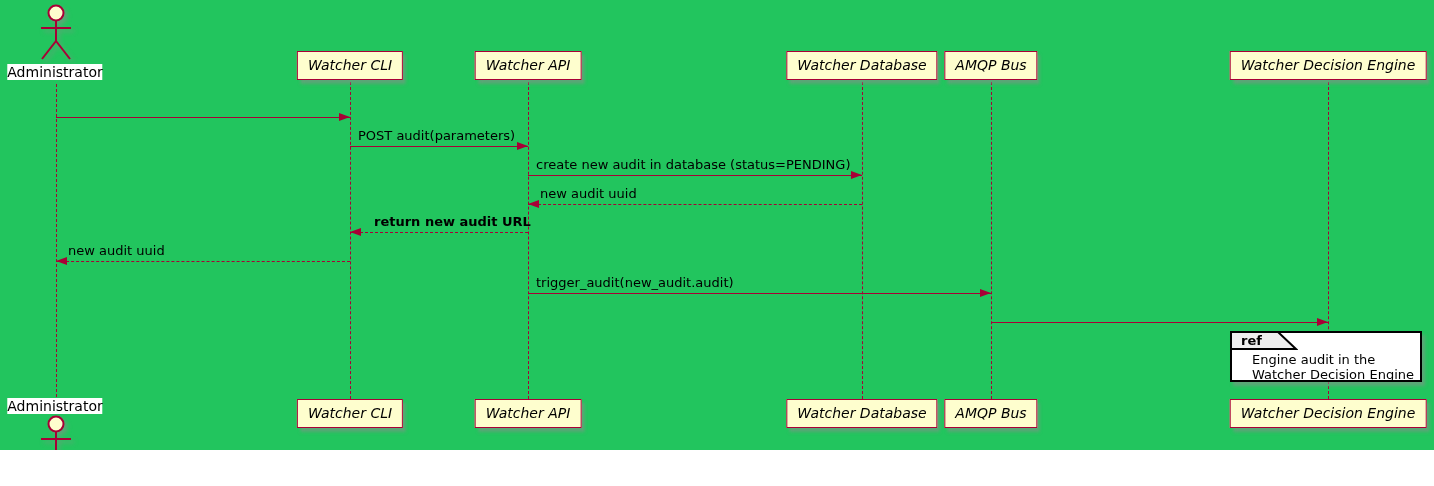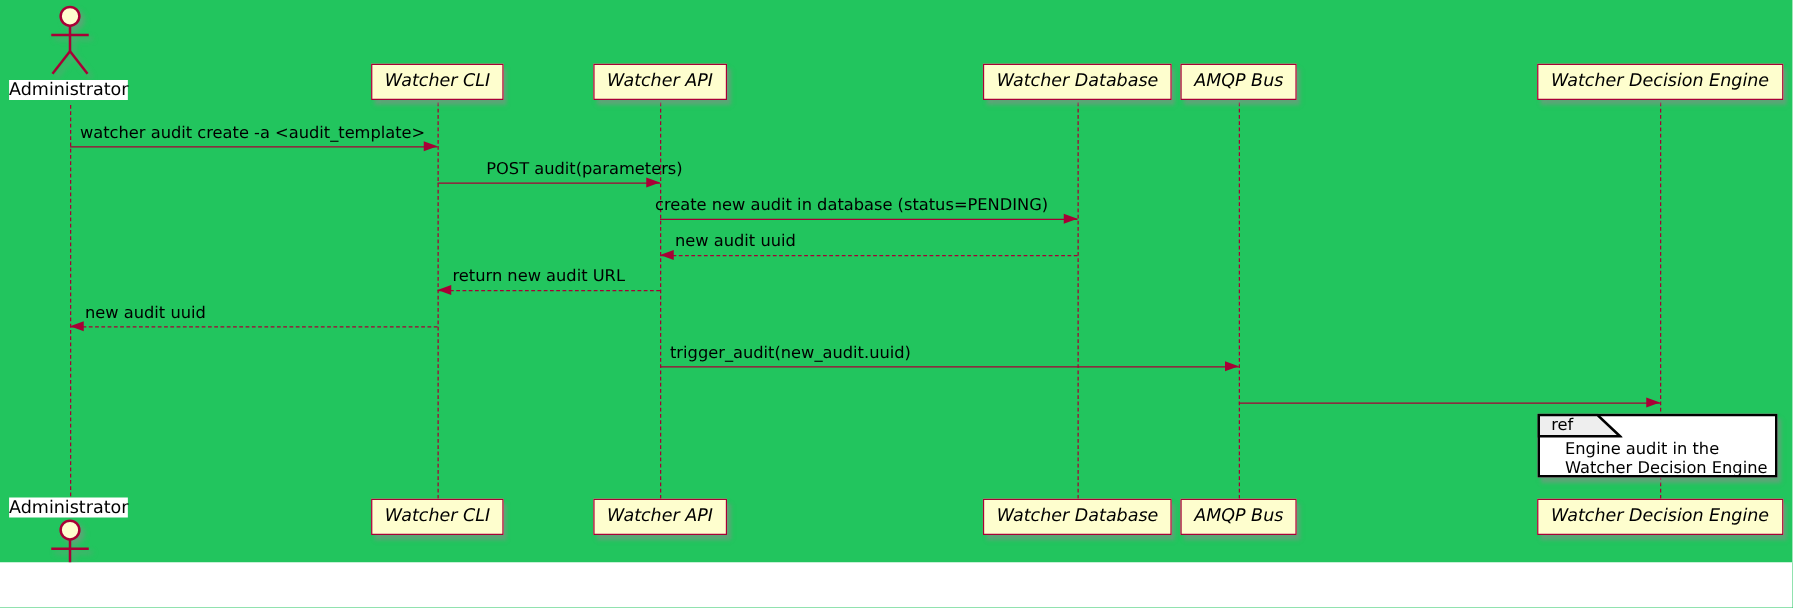--- a/index.html
+++ b/index.html
@@ -91,21 +91,21 @@
   .ref-tab {
     position: absolute;
     left: -2px;
     top: -2px;
   }
   .ref-tab-text {
     position: absolute;
     left: 9px;
     top: 0px;
     font-size: 13px;
-    font-weight: normal;
+    font-weight: bold;
     color: #000;
     z-index: 5;
   }
   .ref-body {
     position: absolute;
     left: 20px;
     top: 19px;
     font-size: 13px;
     line-height: 15px;
     color: #000;
@@ -132,45 +132,44 @@
     <line x1="24" y1="38" x2="38" y2="56" stroke="#A80036" stroke-width="2"></line>
   </svg>
   <div class="actor-label" style="left:55px; top:64px;">Administrator</div>
 
   <div class="pbox" style="left:350px; top:51px;">Watcher CLI</div>
   <div class="pbox" style="left:528px; top:51px;">Watcher API</div>
   <div class="pbox" style="left:862px; top:51px;">Watcher Database</div>
   <div class="pbox" style="left:991px; top:51px;">AMQP Bus</div>
   <div class="pbox" style="left:1328px; top:51px;">Watcher Decision Engine</div>
 
-  <div class="msg-label" style="left:64px; top:99px;">watcher audit create -a &lt;audit_template&gt;</div>
   <div class="msg-line solid" style="left:56px; top:117px; width:294px;"></div>
   <div class="arrow right" style="left:339px; top:113px;"></div>
 
-  <div class="msg-label" style="left:358px; top:128px;margin-left:31px;">POST audit(parameters)</div>
+  <div class="msg-label" style="left:358px; top:128px;">POST audit(parameters)</div>
   <div class="msg-line solid" style="left:350px; top:146px; width:178px;"></div>
   <div class="arrow right" style="left:517px; top:142px;"></div>
 
-  <div class="msg-label" style="left:524px; top:157px;">create new audit in database (status=PENDING)</div>
+  <div class="msg-label" style="left:536px; top:157px;">create new audit in database (status=PENDING)</div>
   <div class="msg-line solid" style="left:528px; top:175px; width:334px;"></div>
   <div class="arrow right" style="left:851px; top:171px;"></div>
 
   <div class="msg-label" style="left:540px; top:186px;">new audit uuid</div>
   <div class="msg-line dashed" style="left:528px; top:204px; width:334px;"></div>
   <div class="arrow left" style="left:528px; top:200px;"></div>
 
-  <div class="msg-label" style="left:362px; top:214px;">return new audit URL</div>
+  <div class="msg-label" style="left:374px; top:214px;font-weight:bold;">return new audit URL</div>
   <div class="msg-line dashed" style="left:350px; top:232px; width:178px;"></div>
   <div class="arrow left" style="left:350px; top:228px;"></div>
 
   <div class="msg-label" style="left:68px; top:243px;">new audit uuid</div>
   <div class="msg-line dashed" style="left:56px; top:261px; width:294px;"></div>
   <div class="arrow left" style="left:56px; top:257px;"></div>
 
-  <div class="msg-label" style="left:536px; top:275px;">trigger_audit(new_audit.uuid)</div>
+  <div class="msg-label" style="left:536px; top:275px;">trigger_audit(new_audit.audit)</div>
   <div class="msg-line solid" style="left:528px; top:293px; width:463px;"></div>
   <div class="arrow right" style="left:980px; top:289px;"></div>
 
   <div class="msg-line solid" style="left:991px; top:322px; width:337px;"></div>
   <div class="arrow right" style="left:1317px; top:318px;"></div>
 
   <div class="refbox">
     <svg class="ref-tab" width="68" height="20" viewBox="0 0 68 20">
       <polygon points="1,1 48,1 66,18 1,18" fill="#EEEEEE" stroke="#000000" stroke-width="2"></polygon>
     </svg>

